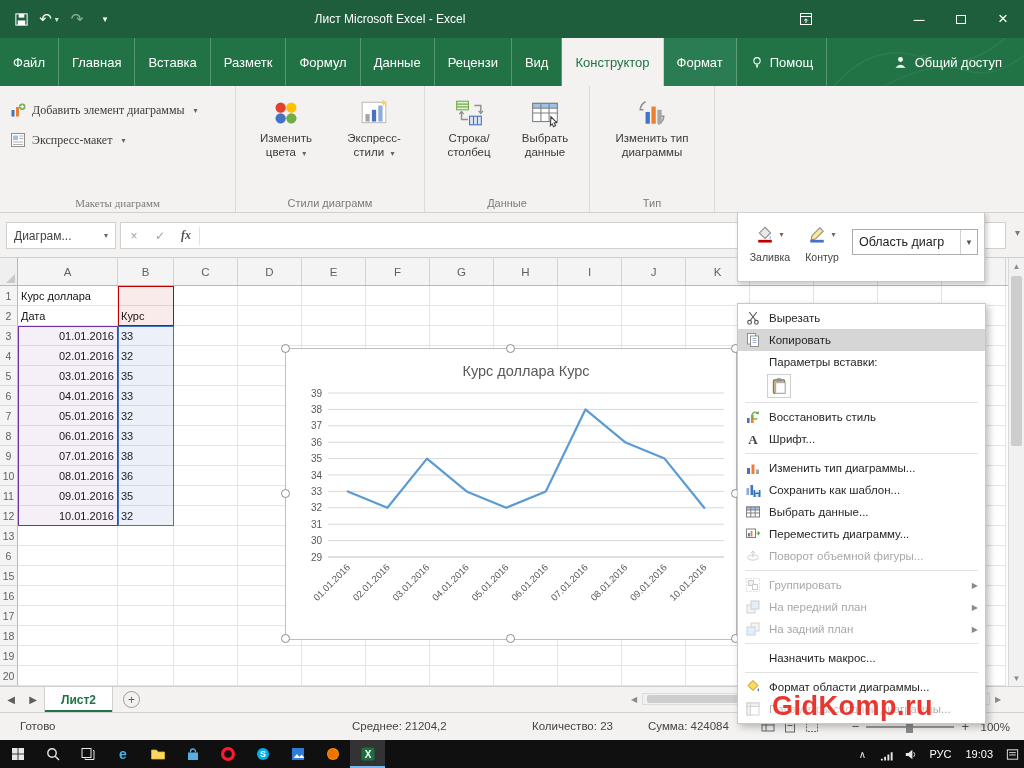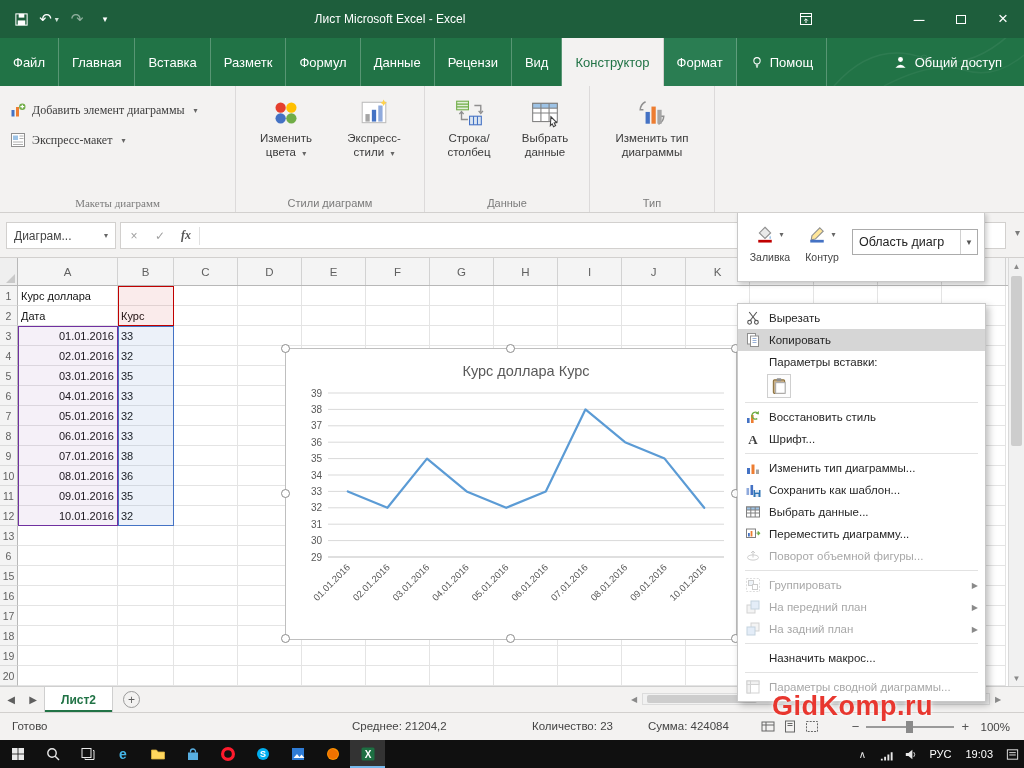--- a/index.html
+++ b/index.html
@@ -108,21 +108,21 @@
 .stab:after{content:"";position:absolute;left:0;right:0;bottom:0;height:2px;background:#217346}
 #add-sheet{width:17px;height:17px;border:1px solid #9a9a9a;border-radius:50%;display:flex;align-items:center;justify-content:center;font-size:12px;color:#5f5f5f;margin-left:10px}
 #hscroll{position:absolute;right:18px;top:689px;width:380px;height:20px;display:flex;align-items:center;z-index:2}
 #hscroll .arr{width:16px;text-align:center;font-size:8px;color:#8a8a8a}
 #htrack{flex:1;height:12px;background:#f1f1f1;border:1px solid #dcdcdc;position:relative}
 #hthumb{position:absolute;left:4px;top:1px;width:110px;height:8px;background:#cdcdcd;border-radius:2px}
 
 
 #statusbar{position:absolute;left:0;top:712px;width:1024px;height:28px;background:#f3f2f1;border-top:1px solid #d2d0ce;z-index:3;font-size:11.5px;color:#444}
 #statusbar .pos{position:absolute;top:7px}
-#st-mode{left:12px}
+#st-mode{left:20px}
 #st-avg{left:352px}
 #st-count{left:532px}
 #st-sum{left:648px}
 #views{position:absolute;right:205px;top:7px;display:flex;gap:8px}
 #zoom{position:absolute;right:14px;top:6px;display:flex;align-items:center;gap:7px}
 #ztrack{width:88px;height:2px;background:#9a9a9a;position:relative}
 #zthumb{position:absolute;left:40px;top:-5px;width:7px;height:12px;background:#8a8a8a}
 .zbtn{font-size:13px;color:#555}
 #zoom-level{width:34px;text-align:right}
 
@@ -917,20 +917,29 @@
       </span>
       <span>На задний план</span>
       <span class="arrow">▶</span>
     </div>
     <div class="msep"></div>
     <div class="mi">
       <span class="mic"></span>
       <span>Назначить макрос...</span>
     </div>
     <div class="msep"></div>
+    <div class="mi">
+      <span class="mic">
+        <svg width="16" height="16" viewBox="0 0 16 16">
+          <path d="M8 1.5 L13 6.5 L8 11.5 L3 6.5 Z" fill="#ffd966" stroke="#bf9000"></path>
+          <path d="M13.3 9 q1.6 2.4 0 3.4 q-1.6 -1 0 -3.4" fill="#4472c4"></path>
+        </svg>
+      </span>
+      <span>Формат области диаграммы...</span>
+    </div>
     <div class="mi dis">
       <span class="mic">
         <svg width="16" height="16" viewBox="0 0 16 16">
           <rect x="2" y="2" width="12" height="12" fill="#fff" stroke="#9f9f9f"></rect>
           <rect x="2" y="2" width="12" height="3.5" fill="#e2e2e2" stroke="#9f9f9f"></rect>
           <rect x="2" y="2" width="3.5" height="12" fill="#e2e2e2" stroke="#9f9f9f"></rect>
           <path d="M2 5.5 h12 M5.5 2 v12" stroke="#9f9f9f"></path>
         </svg>
       </span>
       <span>Параметры сводной диаграммы...</span>

